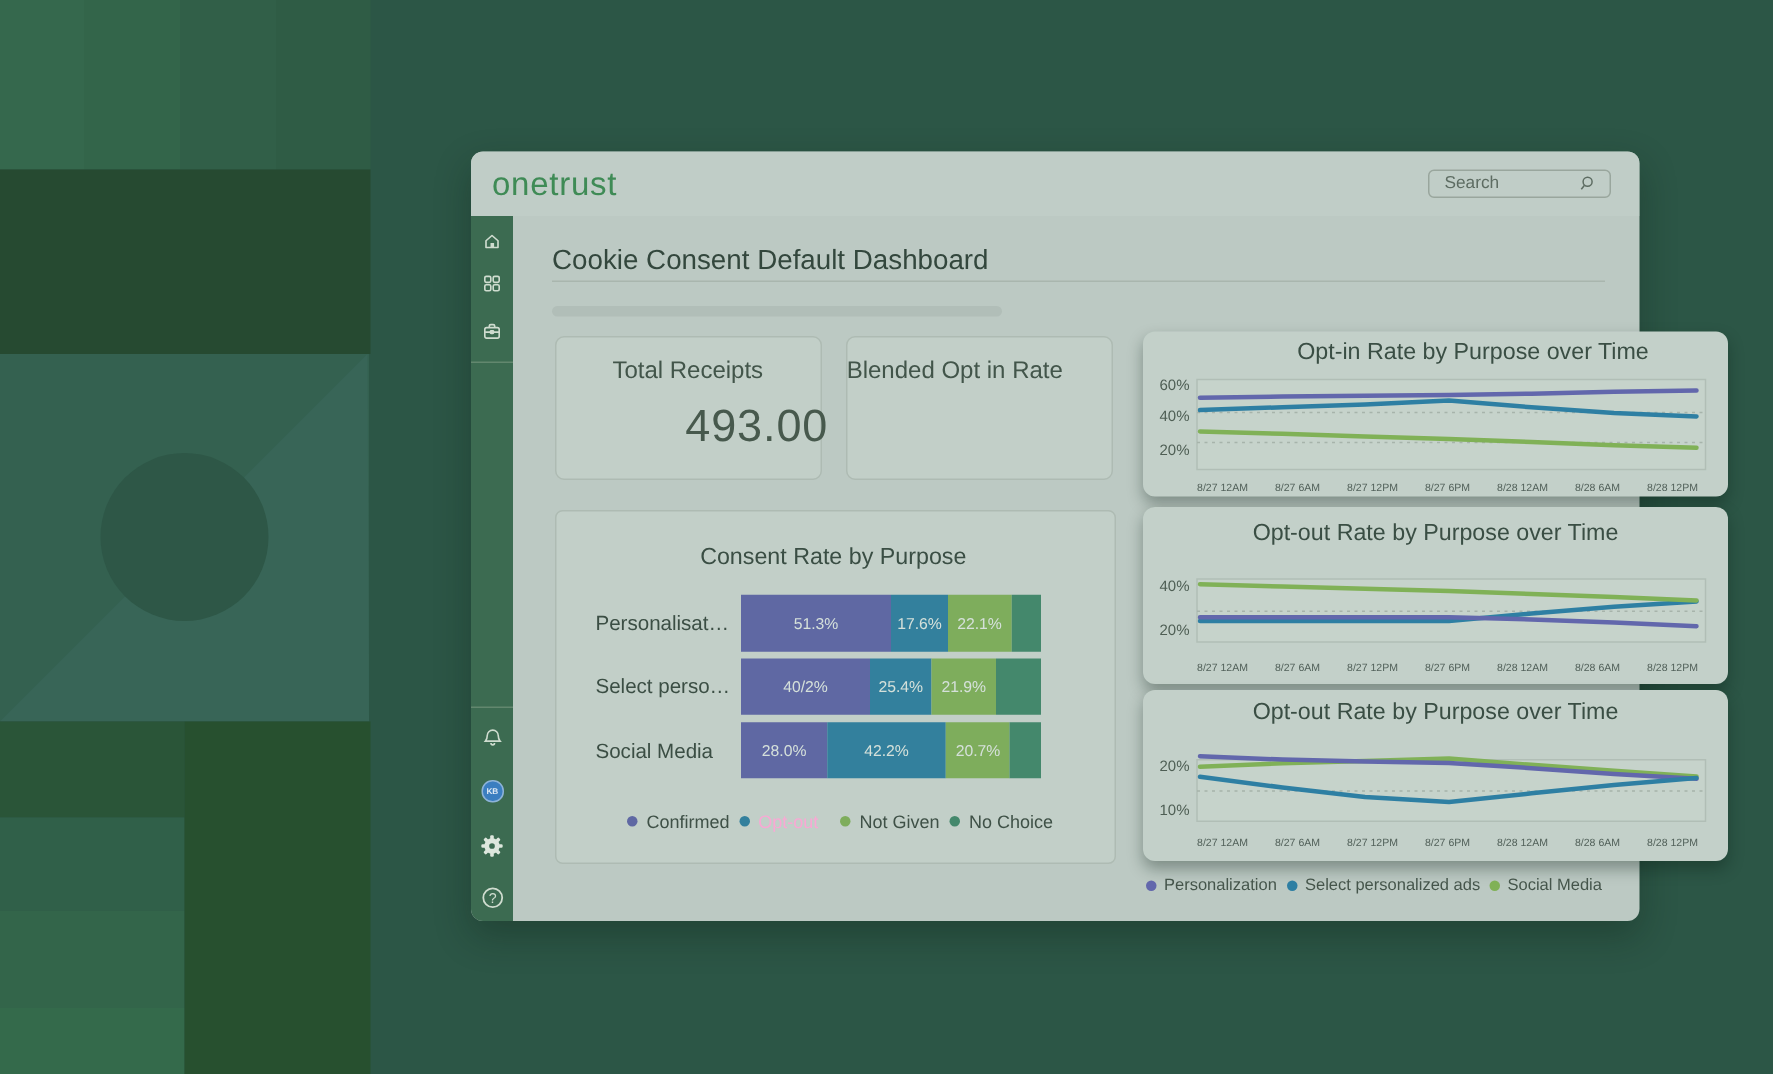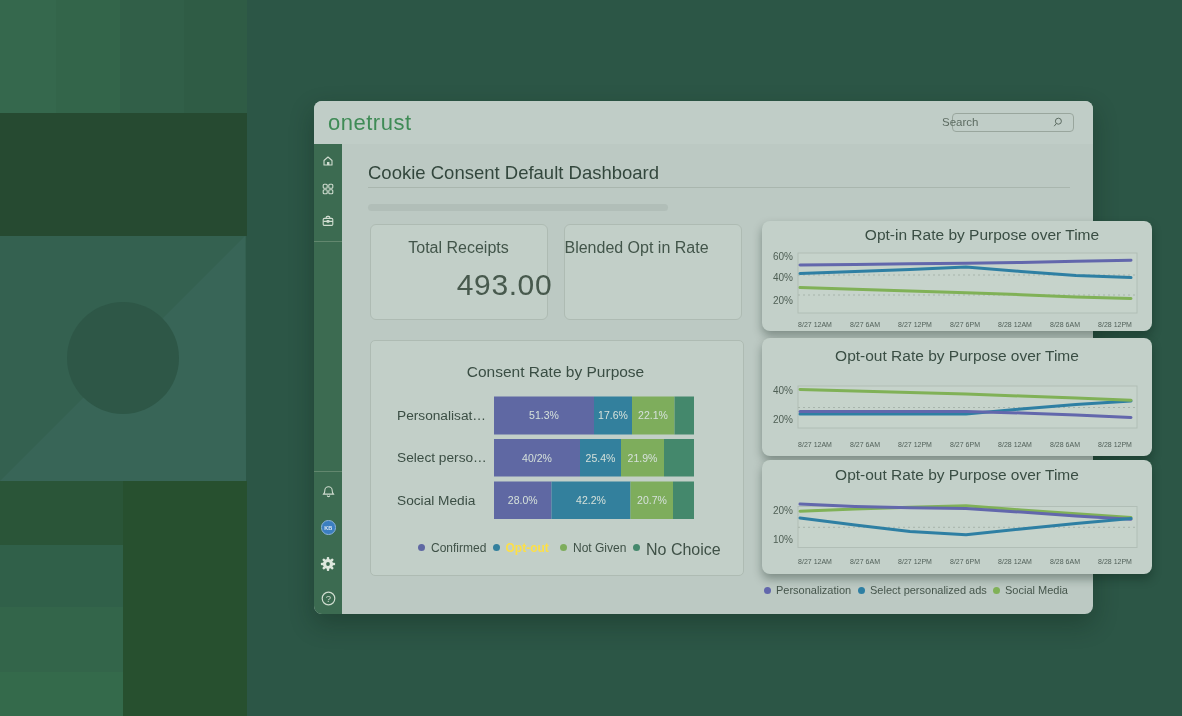--- a/index.html
+++ b/index.html
@@ -26,21 +26,21 @@
 <div class="abs" style="left:0;top:607px;width:123px;height:65px;background:#33654a"></div>
 <div class="abs" style="left:0;top:672px;width:123px;height:44px;background:#346a4b"></div>
 <div class="abs" style="left:123px;top:481px;width:124px;height:235px;background:#27502f"></div>
 
 <div class="abs" style="left:314px;top:101px;width:779px;height:512.5px;border-radius:8px;background:#bcc9c3;box-shadow:0 10px 24px rgba(10,25,18,.30);overflow:hidden;">
 
   <div class="abs" style="left:0;top:0;width:779px;height:42.5px;background:#c0cdc7;"></div>
   <div class="abs" style="left:14px;top:9px;font-size:22px;font-weight:400;color:#3f8b56;letter-spacing:.5px;">onetrust</div>
 
   <div class="abs" style="left:638px;top:12px;width:120px;height:17px;border:1px solid #99a69d;border-radius:4px;"></div>
-  <div class="abs" style="left:628px;top:15px;font-size:11.5px;color:#5d6c62;">Search</div>
+  <div class="abs" style="left:649px;top:15px;font-size:11.5px;color:#5d6c62;">Search</div>
   <svg class="abs" style="left:738px;top:15px" width="12" height="12" viewBox="0 0 12 12">
     <circle cx="6.4" cy="5.2" r="3" fill="none" stroke="#5d6c62" stroke-width="1"></circle>
     <line x1="4.2" y1="7.7" x2="2.2" y2="10.2" stroke="#5d6c62" stroke-width="1"></line>
   </svg>
 
   <div class="abs" style="left:0;top:42.5px;width:28px;height:470px;background:#3c6b51;"></div>
   <svg class="abs" style="left:8px;top:54px" width="12" height="12" viewBox="0 0 12 12">
     <path d="M2 5.5 L6 2 L10 5.5 V10 H2 Z" fill="none" stroke="#cfdccf" stroke-width="1.1" stroke-linejoin="round"></path>
     <rect x="5" y="7" width="2.4" height="3" fill="#cfdccf"></rect>
   </svg>
@@ -137,25 +137,25 @@
     <text x="148.5" y="65.5" fill="#d5e0da">21.9%</text>
     <text x="28.75" y="108" fill="#d5e0da">28.0%</text>
     <text x="97" y="108" fill="#d5e0da">42.2%</text>
     <text x="158" y="108" fill="#d5e0da">20.7%</text>
   </g>
 </svg>
 
 <div class="abs" style="left:418px;top:544px;width:7px;height:7px;border-radius:50%;background:#5f68a3;"></div>
 <div class="abs" style="left:431px;top:541px;font-size:12px;color:#3f5147;">Confirmed</div>
 <div class="abs" style="left:493px;top:544px;width:7px;height:7px;border-radius:50%;background:#33809d;"></div>
-<div class="abs" style="left:505.5px;top:541px;font-size:12px;color:#fde047;font-weight:bold;">Opt-out</div>
+<div class="abs" style="left:505.5px;top:541px;font-size:12px;color:#f9a8d4;">Opt-out</div>
 <div class="abs" style="left:560px;top:544px;width:7px;height:7px;border-radius:50%;background:#7ead5c;"></div>
 <div class="abs" style="left:573px;top:541px;font-size:12px;color:#3f5147;">Not Given</div>
 <div class="abs" style="left:633px;top:544px;width:7px;height:7px;border-radius:50%;background:#44886c;"></div>
-<div class="abs" style="left:646px;top:541px;font-size:16px;color:#3f5147;">No Choice</div>
+<div class="abs" style="left:646px;top:541px;font-size:12px;color:#3f5147;">No Choice</div>
 
 <div class="abs" style="left:762px;top:221px;width:390px;height:110px;background:#c3d0c9;border-radius:8px;box-shadow:0 5px 10px rgba(10,30,20,.35);"></div>
 <div class="abs" style="left:762px;top:226px;width:440px;text-align:center;font-size:15.5px;font-weight:500;color:#3a4e44;">Opt-in Rate by Purpose over Time</div>
 <svg class="abs" style="left:762px;top:221px" width="390" height="110">
   <rect x="36" y="32" width="339" height="60" fill="#c6d3cb" stroke="#b1beb6" stroke-width="1"></rect>
   <g stroke="#a7b4ab" stroke-width="1" stroke-dasharray="2,3">
     <line x1="36" y1="54" x2="375" y2="54"></line>
     <line x1="36" y1="74" x2="375" y2="74"></line>
   </g>
   <g font-family="Liberation Sans,sans-serif" font-size="10" fill="#4e5e54" text-anchor="end">

